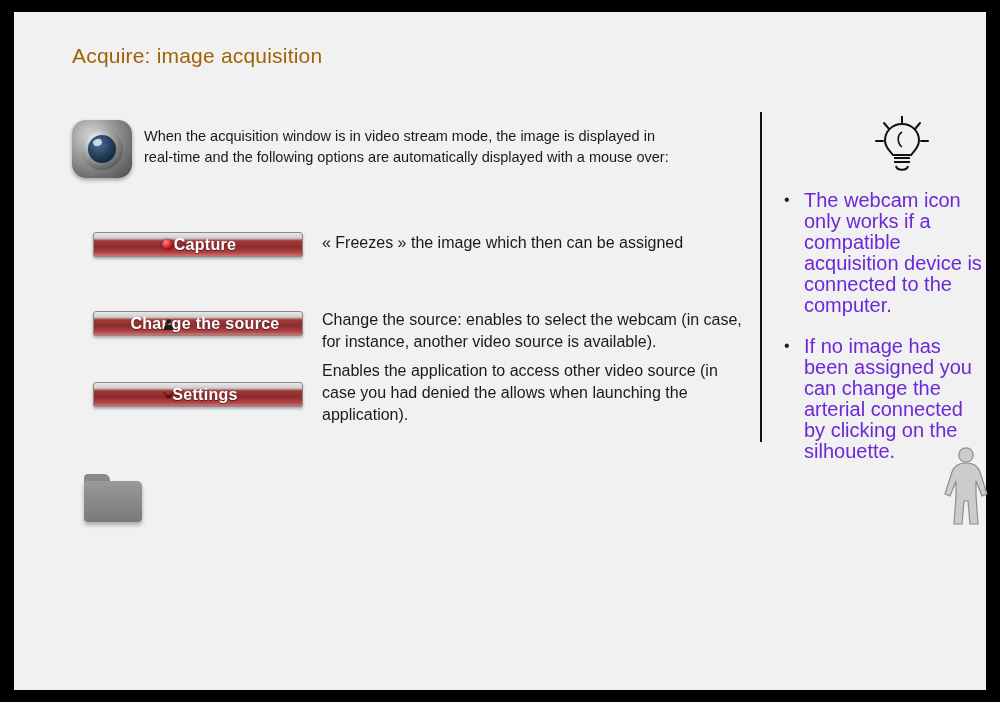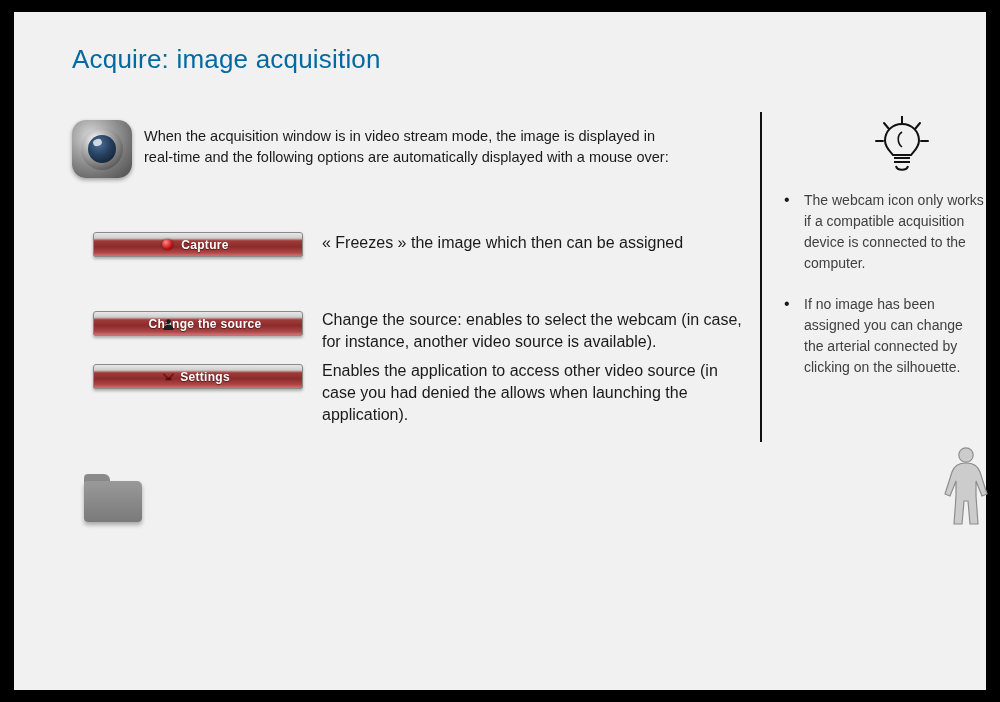--- a/index.html
+++ b/index.html
@@ -19,22 +19,22 @@
     top: 12px;
     width: 972px;
     height: 678px;
     background: #f1f1f1;
     box-sizing: border-box;
   }
   .title {
     position: absolute;
     left: 58px;
     top: 32px;
-    font-size: 26px;
-    color: #0369a1;
+    font-size: 21px;
+    color: #a16207;
     font-family: "Liberation Sans", sans-serif;
     letter-spacing: 0.2px;
     font-weight: 400;
   }
 
   
   .webcam-icon {
     position: absolute;
     left: 58px;
     top: 108px;
@@ -92,36 +92,36 @@
     background: linear-gradient(to bottom, #e8e8e8 0%, #cfcfcf 22%, #a03a3a 34%, #8c2b2b 60%, #b04545 85%, #cf7373 100%);
     border: 1px solid #8a8a8a;
     box-shadow: 0 2px 3px rgba(0,0,0,0.28);
     box-sizing: border-box;
     display: flex;
     align-items: center;
     justify-content: center;
   }
   .btn .btn-label {
     color: #ffffff;
-    font-size: 12px;
+    font-size: 16px;
     font-weight: bold;
     letter-spacing: 0.3px;
     text-shadow: 0 1px 1px rgba(0,0,0,0.5);
     padding-left: 14px;
   }
   .btn .btn-icon {
     position: absolute;
     left: 68px;
     top: 6px;
     width: 13px;
     height: 13px;
   }
   #btn-capture { left: 79px; top: 220px; }
   #btn-source  { left: 79px; top: 299px; }
-  #btn-settings{ left: 79px; top: 352px; align-items: center; }
+  #btn-settings{ left: 79px; top: 370px; align-items: center; }
 
   .icon-rec {
     width: 11px; height: 11px; border-radius: 50%;
     background: radial-gradient(circle at 35% 30%, #ff8a8a, #c41212 60%, #7d0000 100%);
     box-shadow: 0 0 2px rgba(0,0,0,0.6);
   }
   .icon-person svg, .icon-wrench svg { display:block; }
 
   
   .desc {
@@ -189,23 +189,23 @@
   
   .tips {
     position: absolute;
     left: 766px;
     top: 178px;
     width: 205px;
   }
   .tip {
     position: relative;
     padding-left: 24px;
-    font-size: 14px;
+    font-size: 20px;
     line-height: 21px;
-    color: #404040;
+    color: #6d28d9;
     margin-bottom: 20px;
   }
   .tip:before {
     content: "\2022";
     position: absolute;
     left: 4px;
     top: -1px;
     font-size: 16px;
     color: #1a1a1a;
   }

